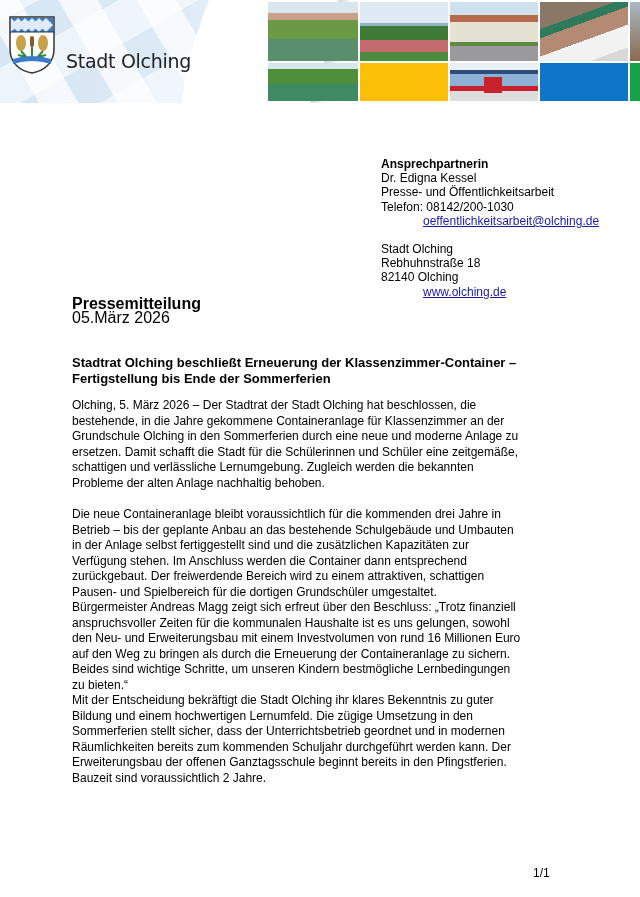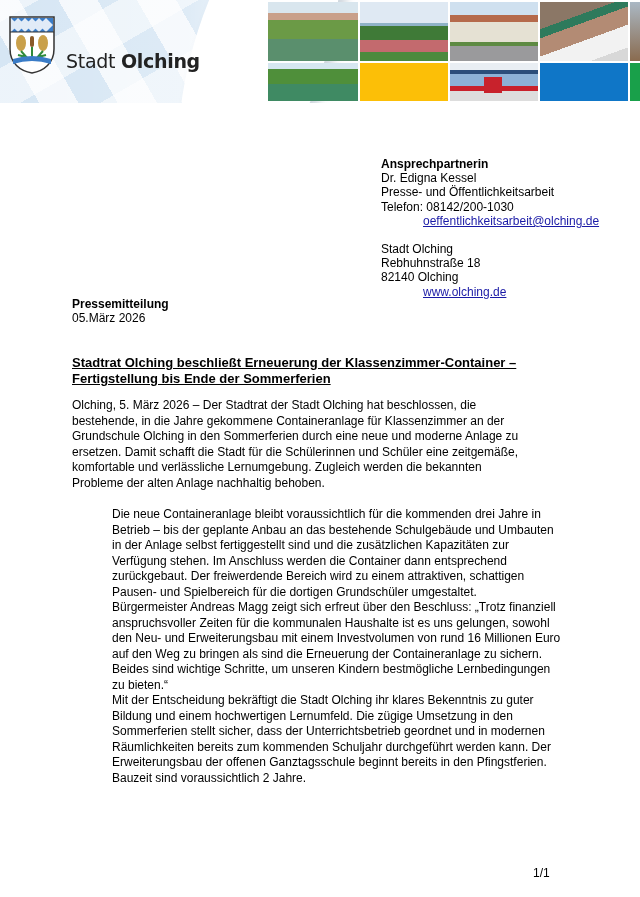--- a/index.html
+++ b/index.html
@@ -12,21 +12,21 @@
       linear-gradient(90deg, rgba(255,255,255,0) 0%, rgba(255,255,255,0.2) 55%, rgba(255,255,255,0.95) 85%),
       repeating-linear-gradient(60deg, #d6e6f4 0 34px, #f4f8fc 34px 68px),
       #e9f1f9; }
   .bav2 { position: absolute; left: 0; top: 0; width: 340px; height: 103px;
     background: repeating-linear-gradient(-30deg, rgba(255,255,255,0.55) 0 40px, rgba(255,255,255,0) 40px 80px); }
   .curve { position: absolute; left: 195px; top: -120px; width: 130px; height: 340px; border-radius: 50%;
     background: #fff; box-shadow: 8px 0 10px rgba(120,140,160,0.35); transform: rotate(18deg); }
 
   .crest { position: absolute; left: 8px; top: 15px; width: 48px; height: 60px; }
   .brand { position: absolute; left: 66px; top: 50px; font-family: "DejaVu Sans", sans-serif; font-size: 19px; color: #222; letter-spacing: -0.3px; }
-  .brand b { font-weight: bold; }
+  .brand b { font-weight: normal; }
 
   .tile { position: absolute; overflow: hidden; }
   .t-lake1 { left: 268px; top: 2px; width: 90px; height: 59px;
     background: linear-gradient(180deg, #d9e6ee 0 18%, #c9a08a 18% 30%, #6b9a46 30% 62%, #5a8f6d 62% 100%); }
   .t-flags { left: 360px; top: 2px; width: 88px; height: 59px;
     background: linear-gradient(180deg, #dfe9f3 0 35%, #8fb3c7 35% 40%, #3f7a37 40% 65%, #c36a6e 65% 85%, #4c8a3d 85% 100%); }
   .t-build { left: 450px; top: 2px; width: 88px; height: 59px;
     background: linear-gradient(180deg, #cfe0ef 0 22%, #b56a4b 22% 34%, #e5e1d3 34% 68%, #5e8a43 68% 74%, #9a9a9c 74% 100%); }
   .t-market { left: 540px; top: 2px; width: 88px; height: 59px;
     background: linear-gradient(160deg, #8b7766 0 30%, #2e7a5c 30% 40%, #b38b74 40% 60%, #f2f2f2 60% 85%, #d8d8d8 85% 100%); }
@@ -39,28 +39,28 @@
     background: linear-gradient(180deg, #e9eef3 0 18%, #2b4d7a 18% 28%, #8db1d6 28% 60%, #c9212b 60% 75%, #dddddd 75% 100%); }
   .t-round .red { position: absolute; left: 34px; top: 14px; width: 18px; height: 16px; background: #c8222c; }
   .t-blue { left: 540px; top: 63px; width: 88px; height: 38px; background: #0f76c7; }
   .t-green { left: 630px; top: 63px; width: 10px; height: 38px; background: #19a04a; }
 
   .contact { position: absolute; left: 381px; top: 130px; font-size: 12px; line-height: 14.2px; }
   .contact .h { font-weight: bold; margin-top: 27px; }
   .contact a { color: #1a1aa6; text-decoration: underline; margin-left: 42px; }
   .contact .gap { height: 14px; }
 
-  .pm { position: absolute; left: 72px; top: 297px; font-size: 12px; line-height: 14.2px; }
+  .pm { position: absolute; left: 72px; top: 297px; font-size: 16px; line-height: 14.2px; }
   .pm .h { font-weight: bold; }
 
-  .headline { position: absolute; left: 72px; top: 355px; width: 500px; font-size: 13px; font-weight: bold; line-height: 16px; text-decoration: underline; }
+  .headline { position: absolute; left: 72px; top: 355px; width: 500px; font-size: 13px; font-weight: bold; line-height: 16px; }
 
   .body { position: absolute; left: 72px; width: 510px; font-size: 12px; line-height: 15.5px; }
   .p1 { top: 398px; }
-  .p2 { top: 507px; margin-left: 40px; }
+  .p2 { top: 507px; }
   .body .line { white-space: nowrap; display: block; }
 
   .pageno { position: absolute; left: 533px; top: 866px; font-size: 12px; }
 </style>
 </head>
 <body>
 
 <div class="header">
   <div class="bav"></div>
   <div class="bav2"></div>
@@ -117,35 +117,35 @@
 <div class="headline">
   <div>Stadtrat Olching beschließt Erneuerung der Klassenzimmer-Container –</div>
   <div>Fertigstellung bis Ende der Sommerferien</div>
 </div>
 
 <div class="body p1">
   <span class="line">Olching, 5. März 2026 – Der Stadtrat der Stadt Olching hat beschlossen, die</span>
   <span class="line">bestehende, in die Jahre gekommene Containeranlage für Klassenzimmer an der</span>
   <span class="line">Grundschule Olching in den Sommerferien durch eine neue und moderne Anlage zu</span>
   <span class="line">ersetzen. Damit schafft die Stadt für die Schülerinnen und Schüler eine zeitgemäße,</span>
-  <span class="line">komfortable und verlässliche Lernumgebung. Zugleich werden die bekannten</span>
+  <span class="line">schattigen und verlässliche Lernumgebung. Zugleich werden die bekannten</span>
   <span class="line">Probleme der alten Anlage nachhaltig behoben.</span>
 </div>
 
 <div class="body p2">
   <span class="line">Die neue Containeranlage bleibt voraussichtlich für die kommenden drei Jahre in</span>
   <span class="line">Betrieb – bis der geplante Anbau an das bestehende Schulgebäude und Umbauten</span>
   <span class="line">in der Anlage selbst fertiggestellt sind und die zusätzlichen Kapazitäten zur</span>
   <span class="line">Verfügung stehen. Im Anschluss werden die Container dann entsprechend</span>
   <span class="line">zurückgebaut. Der freiwerdende Bereich wird zu einem attraktiven, schattigen</span>
   <span class="line">Pausen- und Spielbereich für die dortigen Grundschüler umgestaltet.</span>
   <span class="line">Bürgermeister Andreas Magg zeigt sich erfreut über den Beschluss: „Trotz finanziell</span>
   <span class="line">anspruchsvoller Zeiten für die kommunalen Haushalte ist es uns gelungen, sowohl</span>
   <span class="line">den Neu- und Erweiterungsbau mit einem Investvolumen von rund 16 Millionen Euro</span>
-  <span class="line">auf den Weg zu bringen als sind die Erneuerung der Containeranlage zu sichern.</span>
+  <span class="line">auf den Weg zu bringen als durch die Erneuerung der Containeranlage zu sichern.</span>
   <span class="line">Beides sind wichtige Schritte, um unseren Kindern bestmögliche Lernbedingungen</span>
   <span class="line">zu bieten.“</span>
   <span class="line">Mit der Entscheidung bekräftigt die Stadt Olching ihr klares Bekenntnis zu guter</span>
   <span class="line">Bildung und einem hochwertigen Lernumfeld. Die zügige Umsetzung in den</span>
   <span class="line">Sommerferien stellt sicher, dass der Unterrichtsbetrieb geordnet und in modernen</span>
   <span class="line">Räumlichkeiten bereits zum kommenden Schuljahr durchgeführt werden kann. Der</span>
   <span class="line">Erweiterungsbau der offenen Ganztagsschule beginnt bereits in den Pfingstferien.</span>
   <span class="line">Bauzeit sind voraussichtlich 2 Jahre.</span>
 </div>
 

